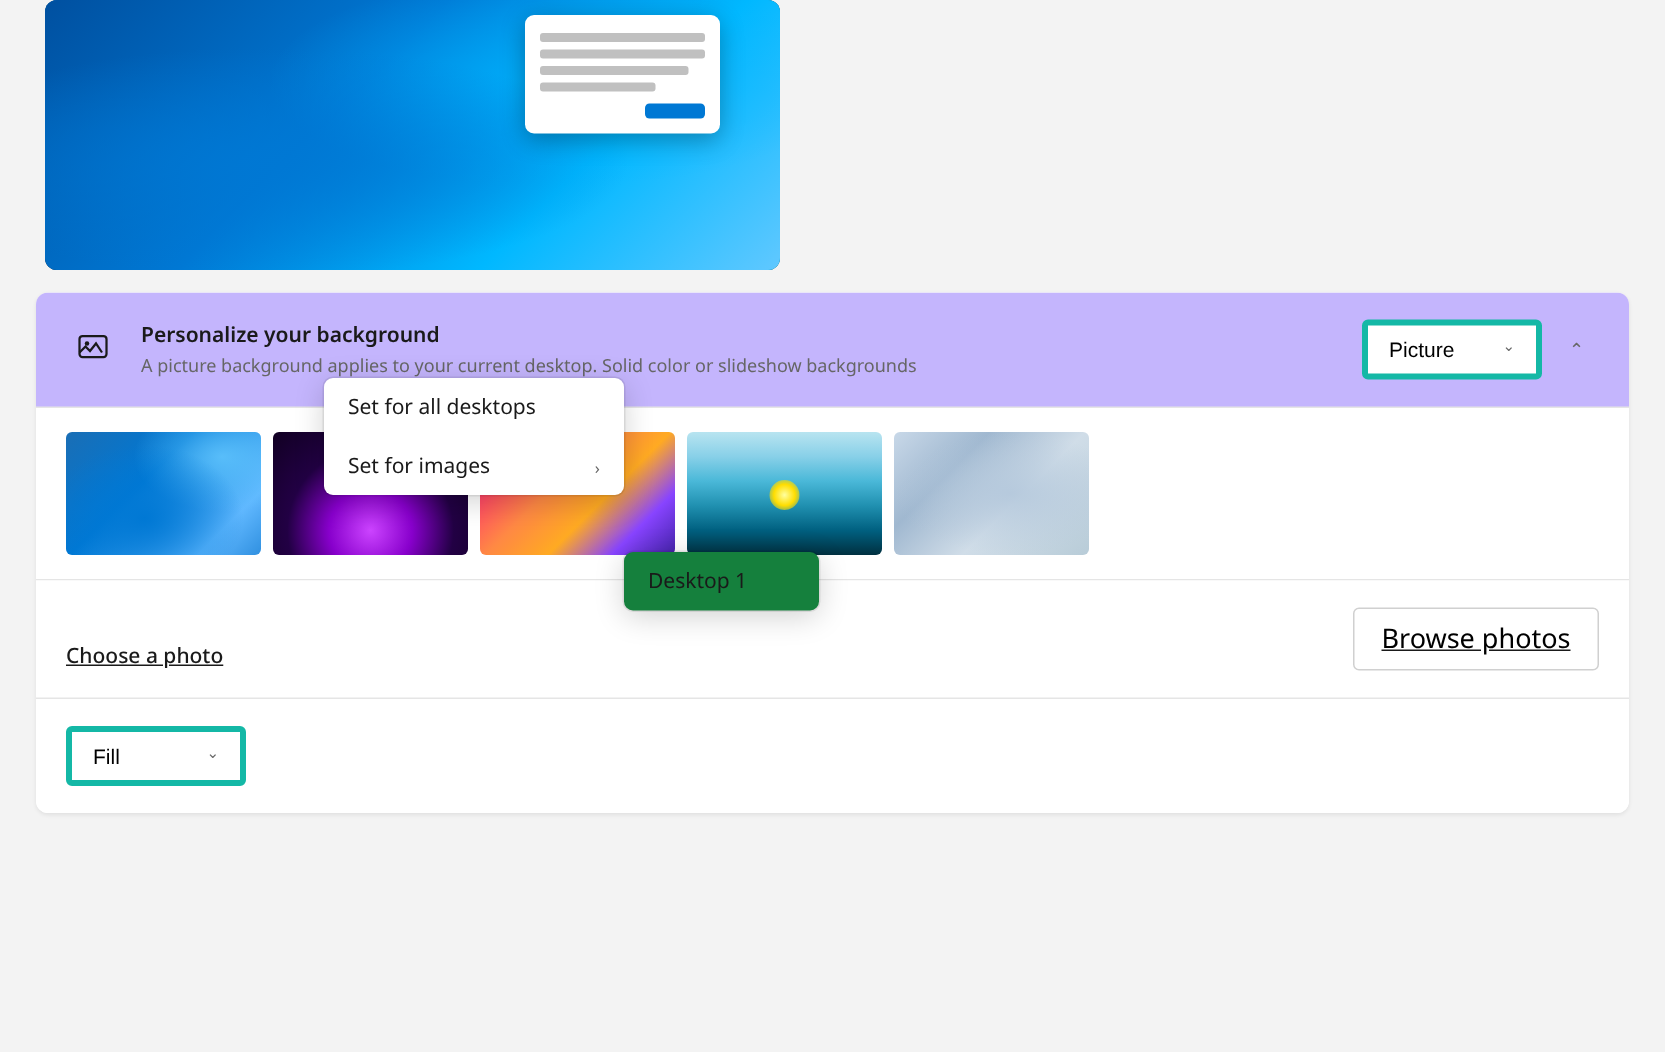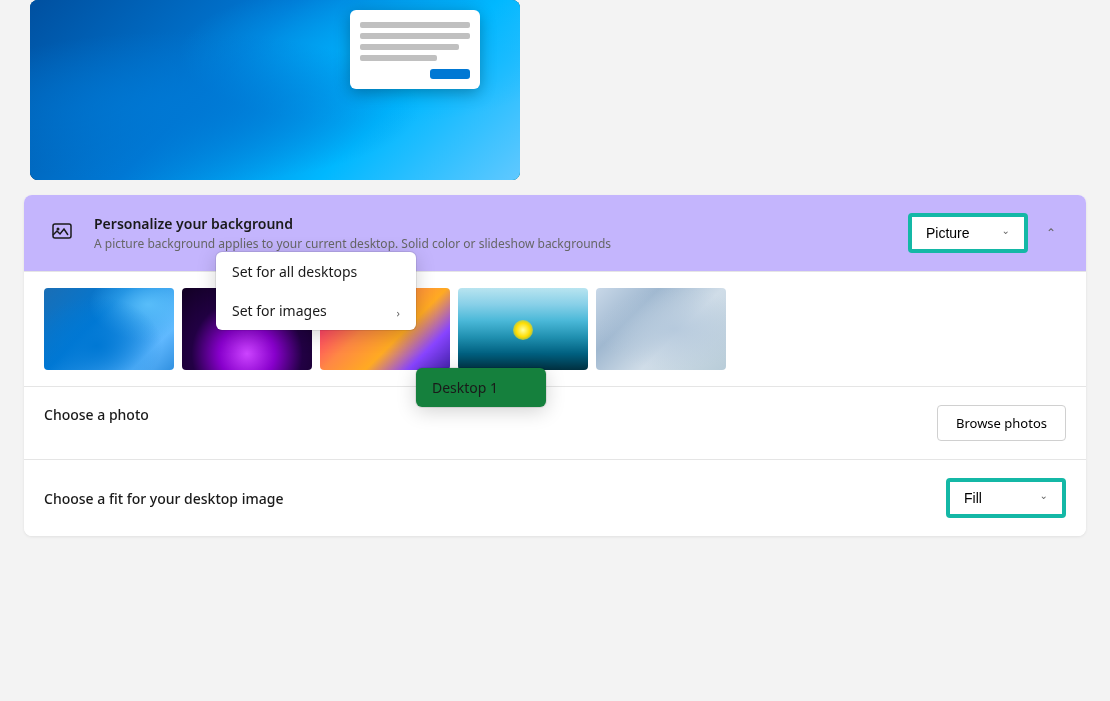--- a/index.html
+++ b/index.html
@@ -257,39 +257,40 @@
     .thumb-5::before {
       content: '';
       position: absolute;
       inset: 0;
       background: radial-gradient(ellipse at 60% 50%, rgba(180,200,220,0.9) 0%, transparent 70%);
     }
 
     
     .choose-row {
       display: flex;
-      align-items: flex-start;
+      align-items: flex-end;
       padding: 18px 20px;
       border-bottom: 1px solid #e5e5e5;
       background: white;
+      text-decoration: underline;
     }
 
     .choose-label {
       flex: 1;
       font-size: 14px;
       font-weight: 500;
       color: #1a1a1a;
     }
 
     .browse-btn {
       padding: 8px 18px;
       background: white;
       border: 1px solid #d0d0d0;
       border-radius: 4px;
-      font-size: 13px;
+      font-size: 18px;
       cursor: pointer;
       font-family: inherit;
     }
 
     
     .fit-row {
       display: flex;
       align-items: center;
       padding: 18px 20px;
       background: white;
@@ -430,21 +431,20 @@
         <div class="thumb thumb-5"></div>
       </div>
     </div>
 
     <div class="choose-row">
       <span class="choose-label">Choose a photo</span>
       <button class="browse-btn">Browse photos</button>
     </div>
 
     <div class="fit-row">
-      <span class="fit-label">Choose a fit for your desktop image</span>
       <button class="dropdown-btn">
         <span>Fill</span>
         <span class="chevron-icon">⌄</span>
       </button>
     </div>
 
   </div>
 
   <div class="context-menu-overlay">
     <div class="context-menu">

